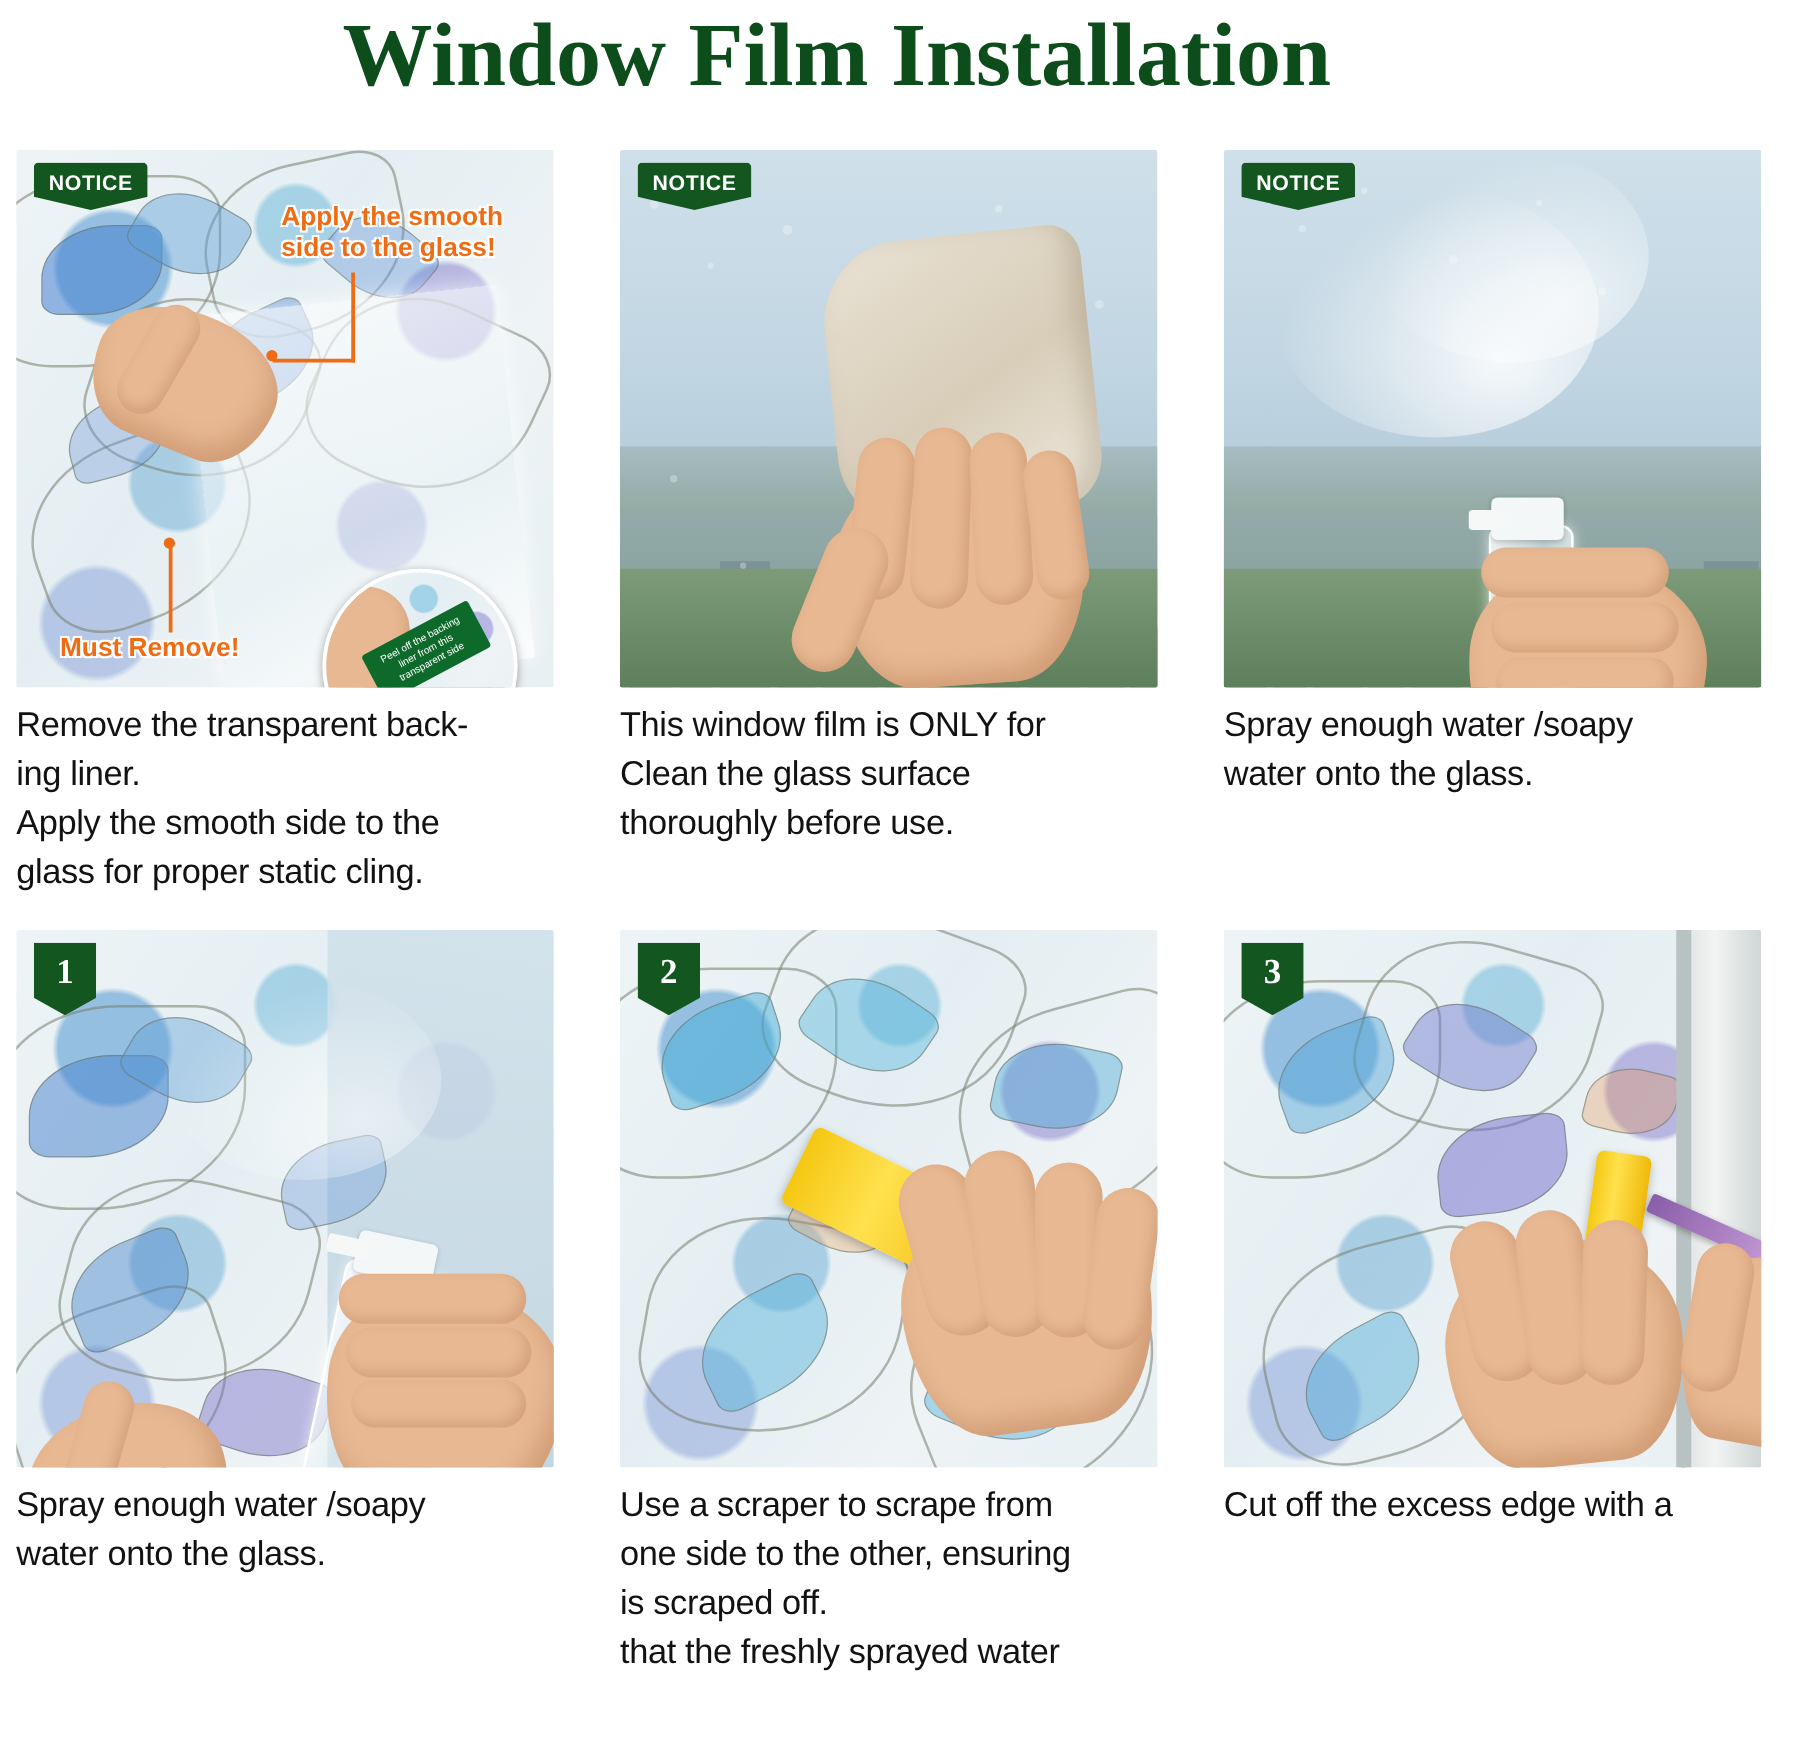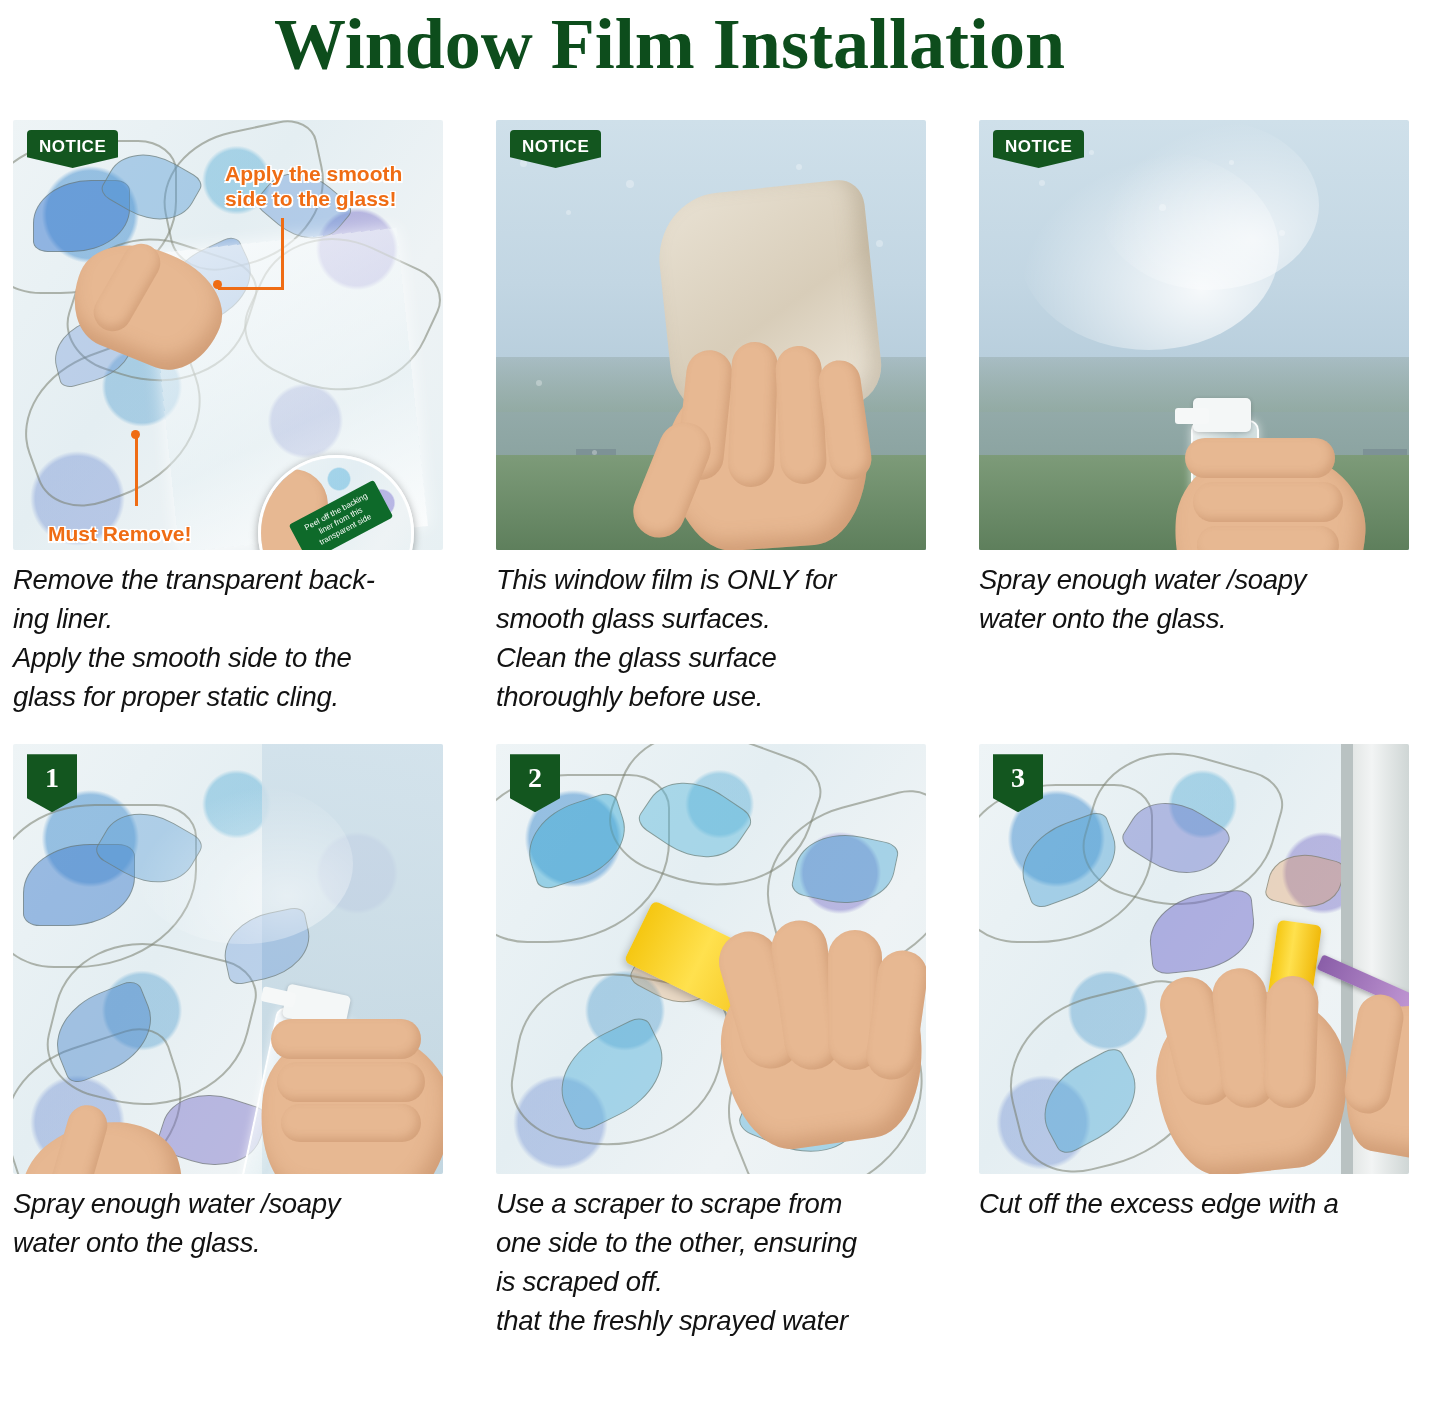--- a/index.html
+++ b/index.html
@@ -49,21 +49,21 @@
     overflow: hidden;
     border-radius: 2px;
   }
   .caption {
     font-size: 27.5px;
     line-height: 1.42;
     color: #121212;
     margin-top: 10px;
     letter-spacing: -0.3px;
   }
-  .caption div { white-space: pre-wrap; font-style: italic; }
+  .caption div { white-space: pre-wrap; }
 
   
   .badge-notice {
     position: absolute;
     top: 10px;
     left: 14px;
     background: #13561f;
     color: #fff;
     font-size: 17px;
     font-weight: bold;
@@ -282,21 +282,21 @@
           <div class="green-label" style="left:32px;top:42px;">Peel off the backing liner
 from this transparent side</div>
         </div>
 
         <div class="anno" style="left:212px;top:42px;">Apply the smooth
 side to the glass!</div>
         <div class="leader" style="left:268px;top:98px;width:3px;height:72px;"></div>
         <div class="leader" style="left:205px;top:167px;width:66px;height:3px;"></div>
         <div class="dot" style="left:200px;top:160px;"></div>
 
-        <div class="anno" style="left:35px;top:402px;">Must Remove!</div>
+        <div class="anno" style="left:35px;top:387px;">Must Remove!</div>
         <div class="leader" style="left:122px;top:318px;width:3px;height:68px;"></div>
         <div class="dot" style="left:118px;top:310px;"></div>
 
         <div class="badge-notice">NOTICE</div>
       </div>
       <div class="caption">
         <div>Remove the transparent back-</div>
         <div>ing liner.</div>
         <div>Apply the smooth side to the</div>
         <div>glass for proper static cling.</div>
@@ -338,21 +338,20 @@
         <div class="finger" style="left:186px;top:230px;width:46px;height:130px;transform:rotate(6deg);"></div>
         <div class="finger" style="left:234px;top:222px;width:46px;height:145px;transform:rotate(2deg);"></div>
         <div class="finger" style="left:282px;top:226px;width:46px;height:138px;transform:rotate(-3deg);"></div>
         <div class="finger" style="left:328px;top:240px;width:42px;height:120px;transform:rotate(-8deg);"></div>
         <div class="finger" style="left:150px;top:300px;width:52px;height:120px;transform:rotate(22deg);"></div>
 
         <div class="badge-notice">NOTICE</div>
       </div>
       <div class="caption">
         <div>This window film is ONLY for</div>
-        <div>smooth glass surfaces.</div>
         <div>Clean the glass surface</div>
         <div>thoroughly before use.</div>
       </div>
     </div>
 
     <div class="cell">
       <div class="photo">
         <div class="sky"></div>
         <div class="water"></div>
         <div class="city">

